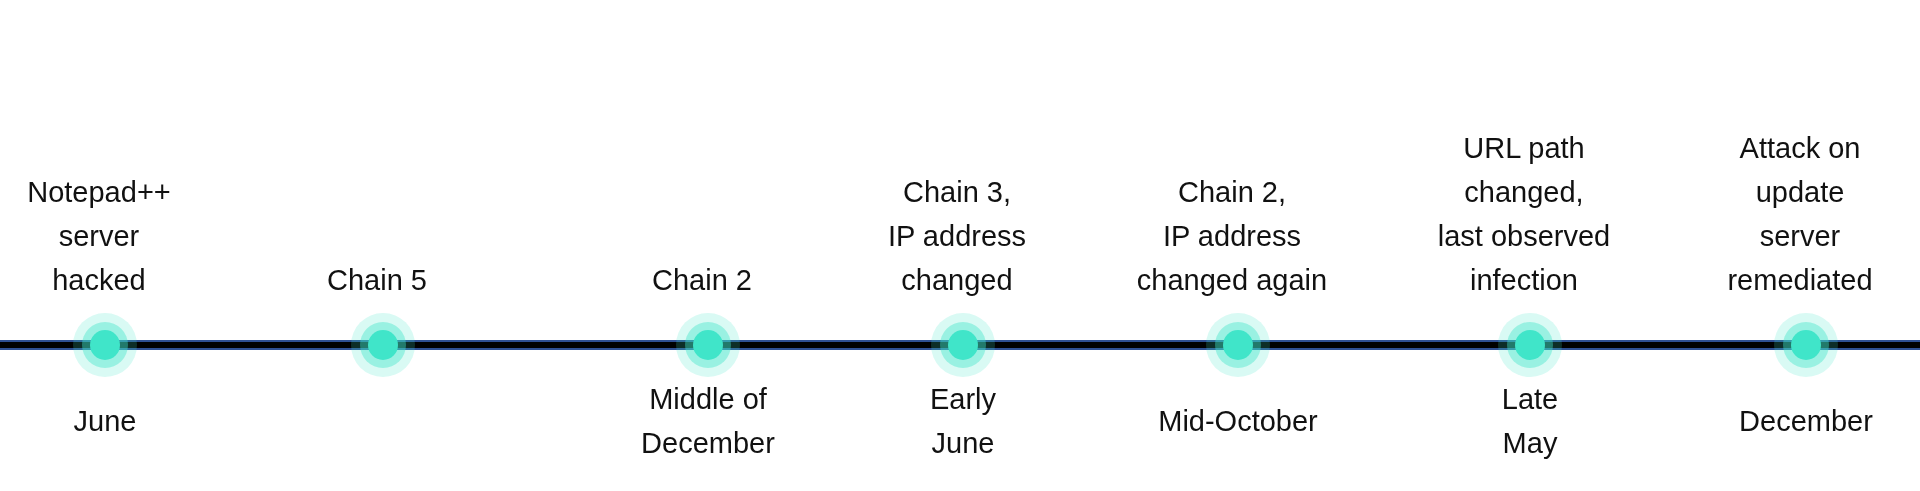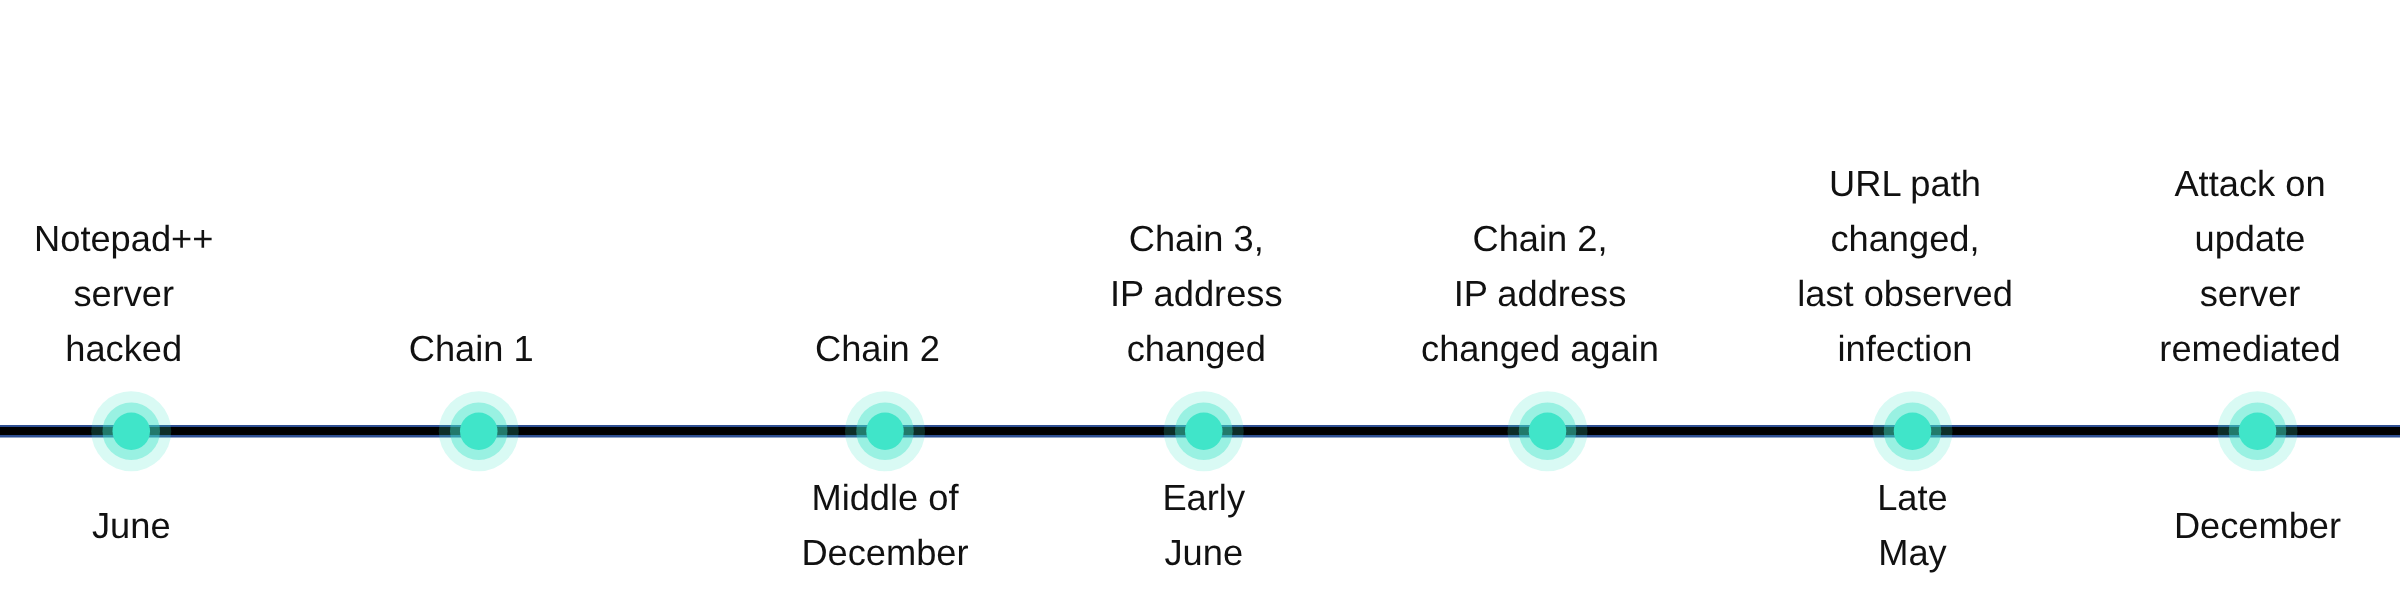--- a/index.html
+++ b/index.html
@@ -84,21 +84,21 @@
 
   <div class="event" style="left:-45px">
     <div class="event-title"><span class="bold"></span><span>Notepad++
 server
 hacked</span></div>
     <div class="node"></div>
     <div class="event-date">June</div>
   </div>
 
   <div class="event" style="left:233px">
-    <div class="event-title"><span class="bold">Chain 1</span><span></span></div>
+    <div class="event-title"><span class="bold">Chain 5</span><span></span></div>
     <div class="node"></div>
   </div>
 
   <div class="event" style="left:558px">
     <div class="event-title"><span class="bold">Chain 2</span><span></span></div>
     <div class="node"></div>
     <div class="event-date">Middle of
 December</div>
   </div>
 
@@ -109,20 +109,21 @@
     <div class="node"></div>
     <div class="event-date">Early
 June</div>
   </div>
 
   <div class="event" style="left:1088px">
     <div class="event-title"><span class="bold">Chain 2</span><span>,
 IP address
 changed again</span></div>
     <div class="node"></div>
+    <div class="event-date">Mid-October</div>
   </div>
 
   <div class="event" style="left:1380px">
     <div class="event-title"><span class="bold"></span><span>URL path
 changed,
 last observed
 infection</span></div>
     <div class="node"></div>
     <div class="event-date">Late
 May</div>

